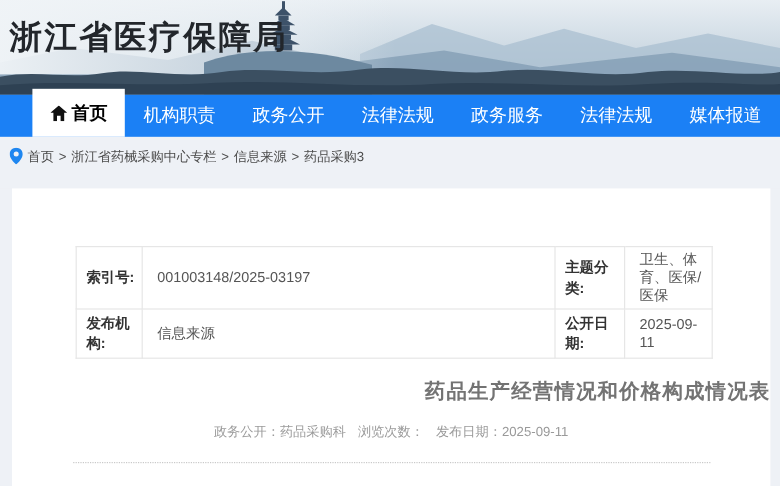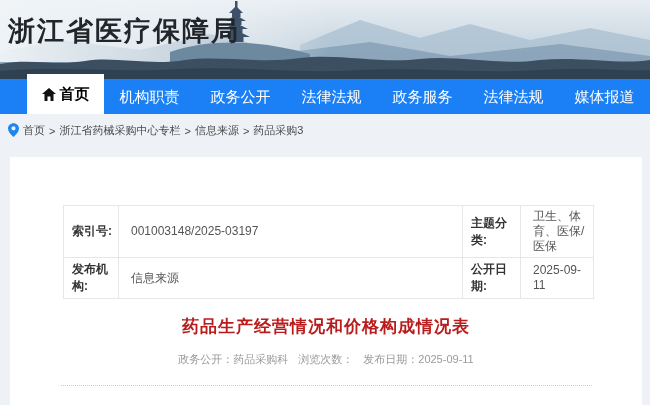--- a/index.html
+++ b/index.html
@@ -42,22 +42,22 @@
   .card { margin:0 8px 0 10px; width:632px; height:248px; background:#fff; padding-top:48px; }
 
   .meta-table { margin-left:53px; width:530px; border-collapse:collapse; table-layout:fixed;
                 font-size:12px; }
   .meta-table td { border:1px solid #E6E6E6; vertical-align:middle; }
   .meta-table .lbl { font-weight:bold; color:#333; padding:3px 4px 3px 8px; }
   .meta-table .val { color:#555; padding:3px 6px 3px 12px; line-height:15px; }
   .meta-table tr.r1 td { height:36px; }
   .meta-table tr.r2 td { height:26px; }
 
-  .article-title { margin-top:16px; text-align:center; font-size:17px; font-weight:bold;
-                   color:#b91c1c; letter-spacing:1px; }
+  .article-title { margin-top:16px; text-align:right; font-size:17px; font-weight:bold;
+                   color:#737373; letter-spacing:1px; }
   .article-info { margin-top:14px; text-align:center; font-size:11px; color:#9A9A9A; }
   .article-info .gap { display:inline-block; width:10px; }
 
   .divider { margin:18px 50px 0 51px; border-top:1px dotted #C9C9C9; height:0; }
 </style>
 </head>
 <body>
 
 <header class="banner">
   <svg class="banner-bg" viewBox="0 0 650 79" preserveAspectRatio="none" xmlns="http://www.w3.org/2000/svg">

